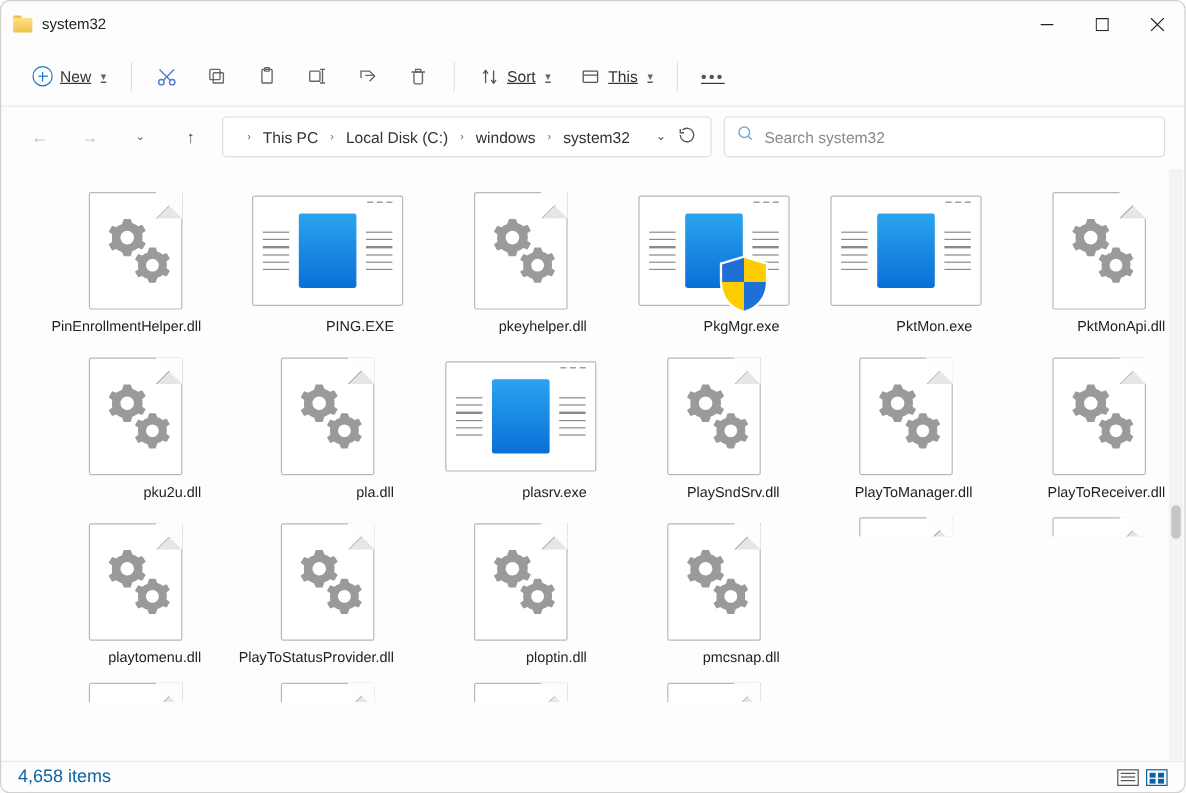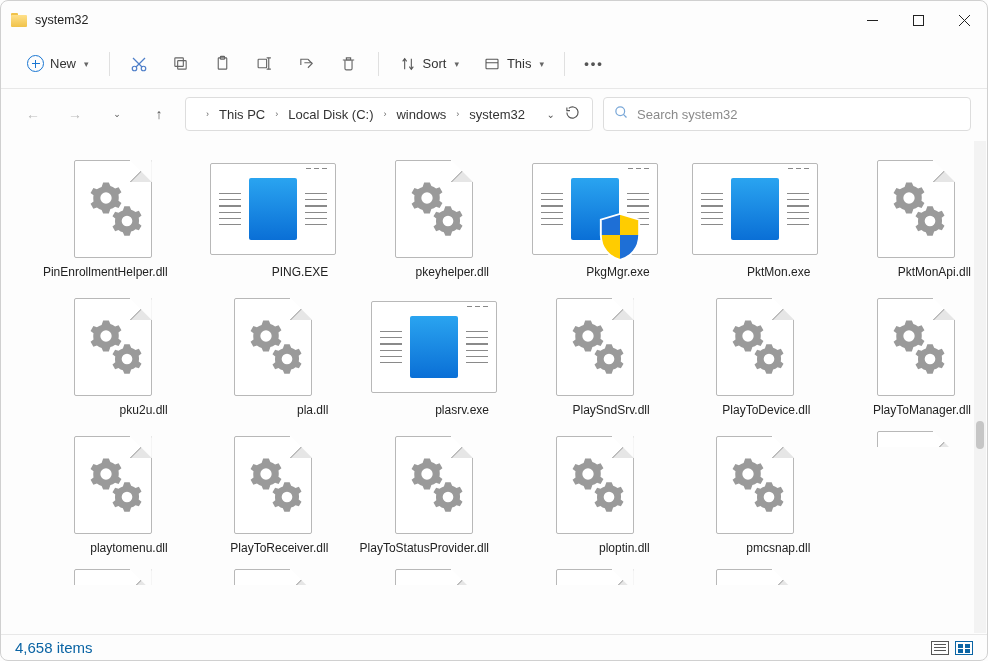--- a/index.html
+++ b/index.html
@@ -9,21 +9,21 @@
   .titlebar { height: 38px; display: flex; align-items: center; padding-left: 10px; }
   .titlebar .folder-ico { width: 16px; height: 14px; margin-right: 8px; display: inline-block; position: relative; }
   .titlebar .folder-ico::before { content:""; position:absolute; top:0; left:0; width:7px; height:3px; background:#f0c24a; border-radius:1px 1px 0 0; }
   .titlebar .folder-ico::after { content:""; position:absolute; top:2px; left:0; width:16px; height:12px; background:linear-gradient(#ffe08a,#f0c24a); border-radius:1px; }
   .titlebar .title { font-size: 12.5px; color:#222; }
   .winctrls { margin-left:auto; display:flex; }
   .winctrls div { width:46px; height:38px; display:flex; align-items:center; justify-content:center; font-size:10px; color:#222; }
 
   
   .toolbar { height: 50px; border-bottom:1px solid #e8e8e8; display:flex; align-items:center; padding:0 16px; gap:4px; }
-  .tbtn { height:34px; padding:0 10px; display:flex; align-items:center; gap:6px; border-radius:4px; font-size:13px; color:#333; }
+  .tbtn { height:34px; padding:0 10px; display:flex; align-items:center; gap:6px; border-radius:4px; font-size:13px; color:#333;text-decoration:underline; }
   .tsep { width:1px; height:24px; background:#e0e0e0; margin:0 6px; }
   .ticon { width:18px; height:18px; display:flex; align-items:center; justify-content:center; }
   .chev { font-size:9px; color:#666; margin-left:2px; }
   .newico { width:17px; height:17px; border:1.2px solid #1976d2; border-radius:50%; position:relative; }
   .newico::before { content:""; position:absolute; left:3.5px; top:7px; width:8px; height:1.3px; background:#1976d2; }
   .newico::after { content:""; position:absolute; left:7px; top:3.5px; width:1.3px; height:8px; background:#1976d2; }
 
   
   .navrow { height: 50px; display:flex; align-items:center; padding:0 16px; gap:10px; }
   .navbtn { width:32px; height:32px; display:flex; align-items:center; justify-content:center; color:#555; border-radius:4px; font-size:14px; }
@@ -446,63 +446,49 @@
           <div class="page">
             <div class="fold"></div>
     <div class="gear g1"><svg viewBox="0 0 24 24">
                 <use href="#gear-shape"></use>
               </svg></div>
     <div class="gear g2"><svg viewBox="0 0 24 24">
                 <use href="#gear-shape"></use>
               </svg></div>
   </div>
         </div>
-    <div class="iname">PlayToDevice.dll</div>
-      </div>
-      <div class="item">
-        <div class="thumb">
-          <div class="page">
-            <div class="fold"></div>
-    <div class="gear g1"><svg viewBox="0 0 24 24">
-                <use href="#gear-shape"></use>
-              </svg></div>
-    <div class="gear g2"><svg viewBox="0 0 24 24">
-                <use href="#gear-shape"></use>
-              </svg></div>
-  </div>
-        </div>
     <div class="iname">PlayToManager.dll</div>
       </div>
       <div class="item">
         <div class="thumb">
           <div class="page">
             <div class="fold"></div>
     <div class="gear g1"><svg viewBox="0 0 24 24">
                 <use href="#gear-shape"></use>
               </svg></div>
     <div class="gear g2"><svg viewBox="0 0 24 24">
                 <use href="#gear-shape"></use>
               </svg></div>
   </div>
         </div>
+    <div class="iname">PlayToReceiver.dll</div>
+      </div>
+      <div class="item">
+        <div class="thumb">
+          <div class="page">
+            <div class="fold"></div>
+    <div class="gear g1"><svg viewBox="0 0 24 24">
+                <use href="#gear-shape"></use>
+              </svg></div>
+    <div class="gear g2"><svg viewBox="0 0 24 24">
+                <use href="#gear-shape"></use>
+              </svg></div>
+  </div>
+        </div>
     <div class="iname">playtomenu.dll</div>
-      </div>
-      <div class="item">
-        <div class="thumb">
-          <div class="page">
-            <div class="fold"></div>
-    <div class="gear g1"><svg viewBox="0 0 24 24">
-                <use href="#gear-shape"></use>
-              </svg></div>
-    <div class="gear g2"><svg viewBox="0 0 24 24">
-                <use href="#gear-shape"></use>
-              </svg></div>
-  </div>
-        </div>
-    <div class="iname">PlayToReceiver.dll</div>
       </div>
       <div class="item">
         <div class="thumb">
           <div class="page">
             <div class="fold"></div>
     <div class="gear g1"><svg viewBox="0 0 24 24">
                 <use href="#gear-shape"></use>
               </svg></div>
     <div class="gear g2"><svg viewBox="0 0 24 24">
                 <use href="#gear-shape"></use>

